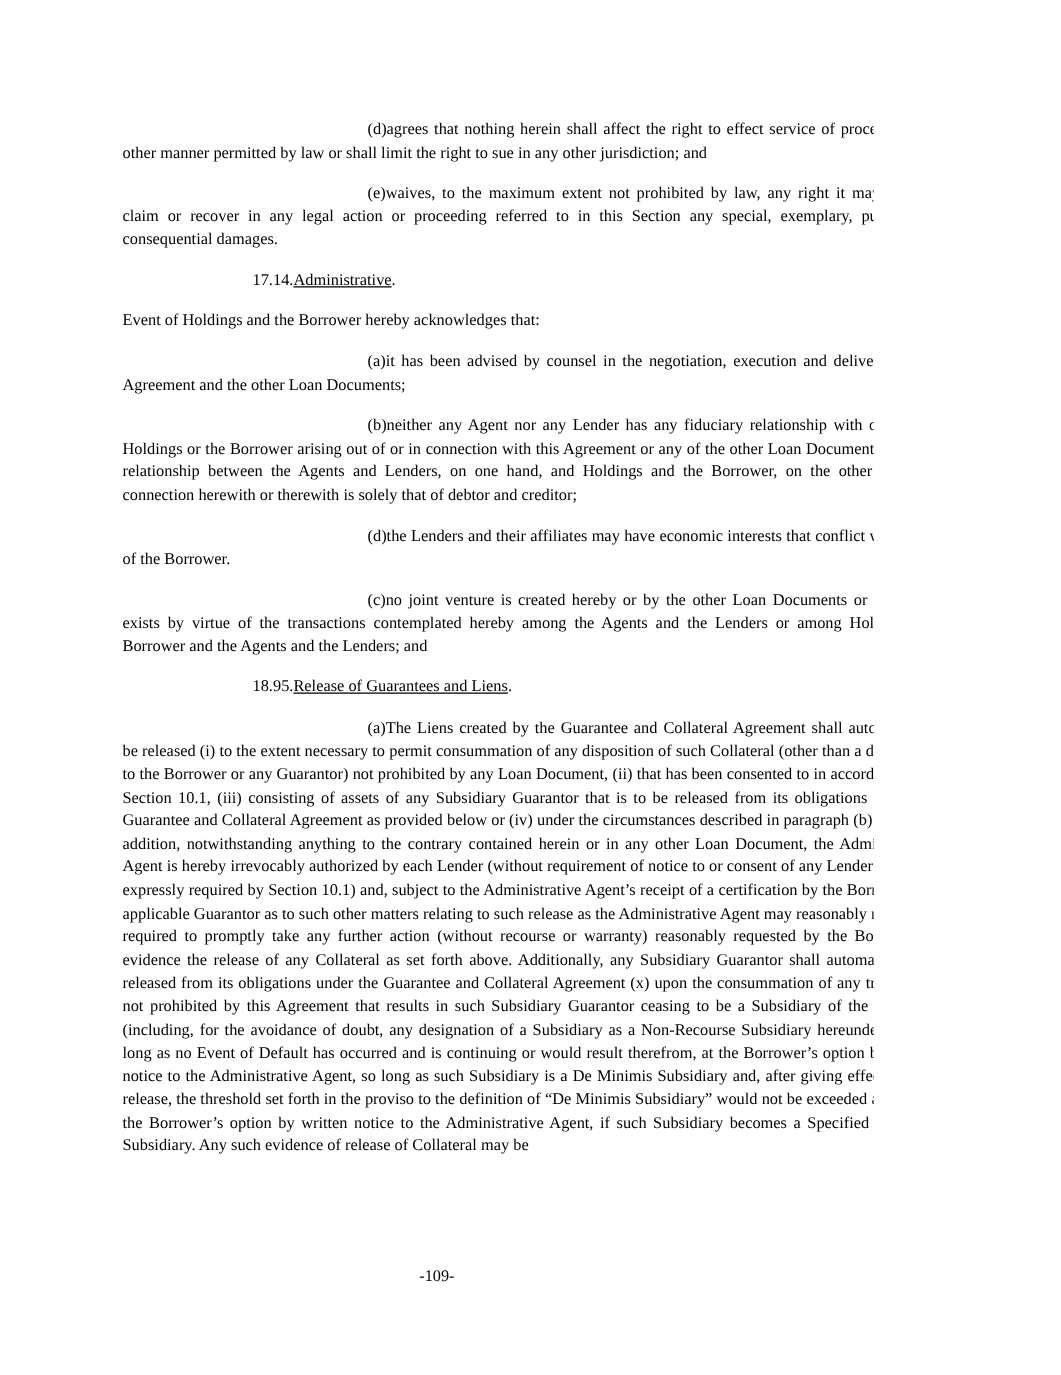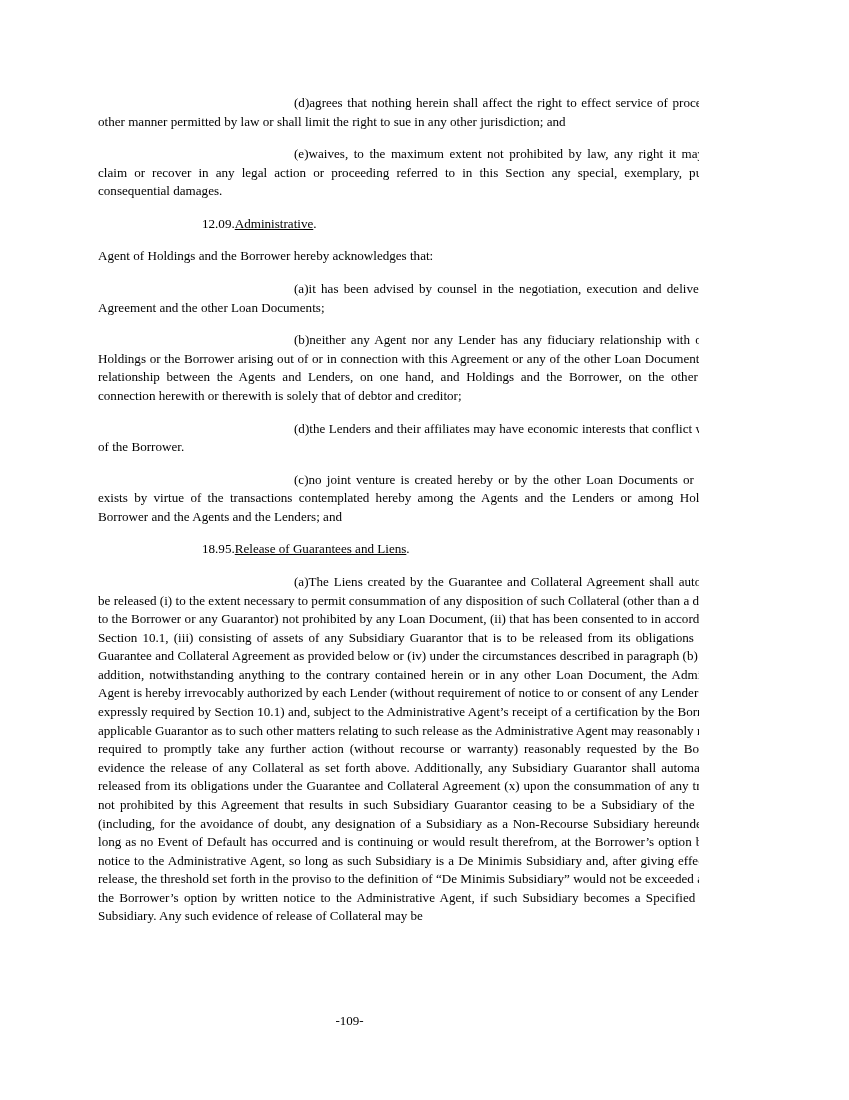--- a/index.html
+++ b/index.html
@@ -67,23 +67,23 @@
 </head>
 <body>
 
 <div class="page">
   <div class="content">
 
     <p class="para lettered"><span class="marker">(d)</span><span>agrees that nothing herein shall affect the right to effect service of process in any other manner permitted by law or shall limit the right to sue in any other jurisdiction; and</span></p>
 
     <p class="para lettered"><span class="marker">(e)</span><span>waives, to the maximum extent not prohibited by law, any right it may have to claim or recover in any legal action or proceeding referred to in this Section any special, exemplary, punitive or consequential damages.</span></p>
 
-    <p class="para section-head"><span class="section-num">12.09.</span><span class="uline">Administrative</span><span>.</span></p>
+    <p class="para section-head"><span class="section-num">17.14.</span><span class="uline">Administrative</span><span>.</span></p>
 
-    <p class="para flush">Agent of Holdings and the Borrower hereby acknowledges that:</p>
+    <p class="para flush">Event of Holdings and the Borrower hereby acknowledges that:</p>
 
     <p class="para lettered"><span class="marker">(a)</span><span>it has been advised by counsel in the negotiation, execution and delivery of this Agreement and the other Loan Documents;</span></p>
 
     <p class="para lettered"><span class="marker">(b)</span><span>neither any Agent nor any Lender has any fiduciary relationship with or duty to Holdings or the Borrower arising out of or in connection with this Agreement or any of the other Loan Documents, and the relationship between the Agents and Lenders, on one hand, and Holdings and the Borrower, on the other hand, in connection herewith or therewith is solely that of debtor and creditor;</span></p>
 
     <p class="para lettered"><span class="marker">(d)</span><span>the Lenders and their affiliates may have economic interests that conflict with those of the Borrower.</span></p>
 
     <p class="para lettered"><span class="marker">(c)</span><span>no joint venture is created hereby or by the other Loan Documents or otherwise exists by virtue of the transactions contemplated hereby among the Agents and the Lenders or among Holdings the Borrower and the Agents and the Lenders; and</span></p>
 
     <p class="para section-head"><span class="section-num">18.95.</span><span class="uline">Release of Guarantees and Liens</span><span>.</span></p>

